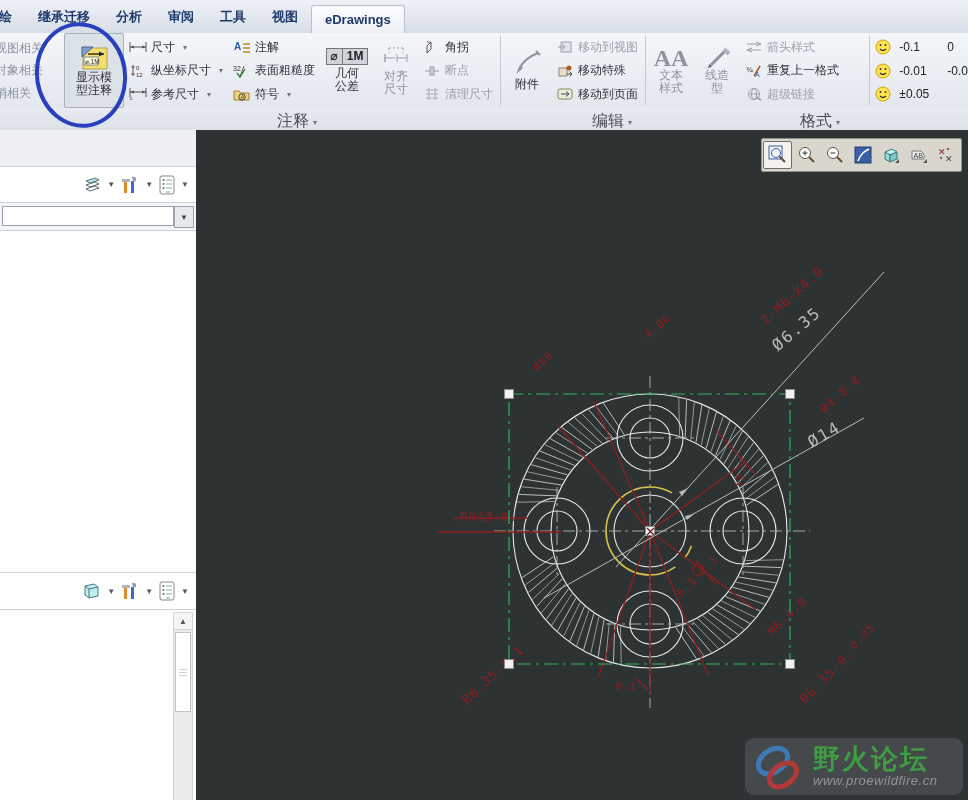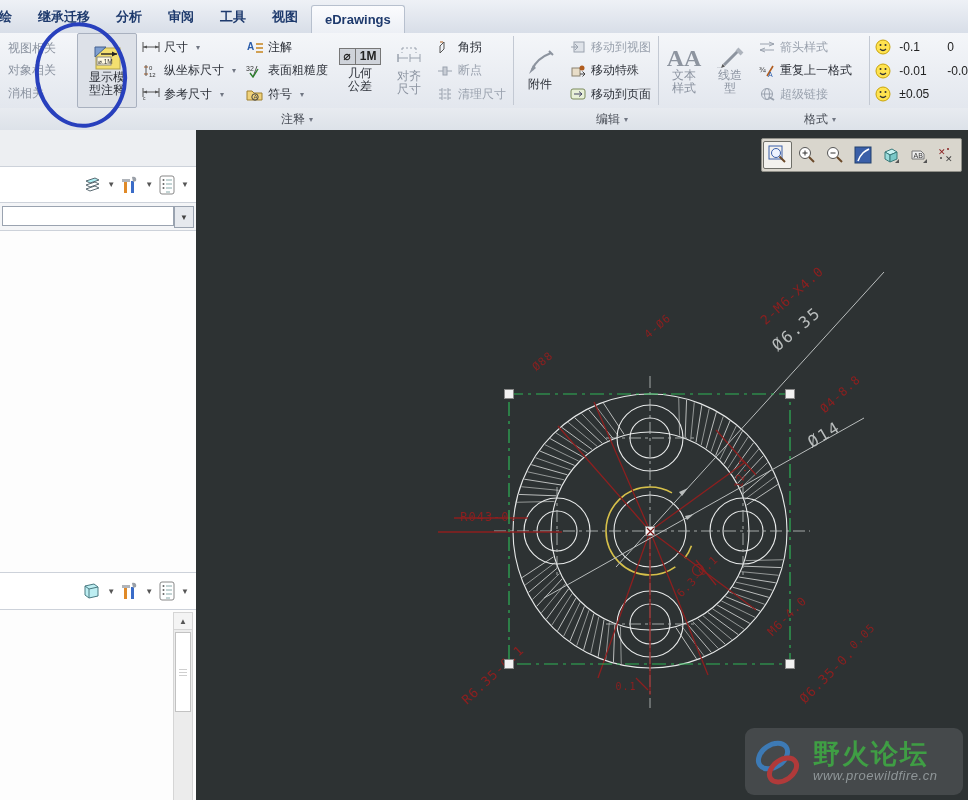--- a/index.html
+++ b/index.html
@@ -13,21 +13,21 @@
   .menutab{padding:6px 13px 7px 13px;white-space:nowrap;cursor:default;}
   .menutab.first{margin-left:-14px;}
   .menutab.active{background:linear-gradient(#fbfcfe,#eceff5);border:1px solid #b7c0ce;border-bottom:none;
                   border-radius:3px 3px 0 0;padding-bottom:6px;}
   
   .ribbonwrap{position:absolute;left:0;top:33px;width:968px;height:97px;}
   .ribbon{position:absolute;left:0;top:0;width:968px;height:75px;
           background:linear-gradient(#f4f6f9,#e3e7ee);display:flex;align-items:stretch;overflow:hidden;}
   .grouplabels{position:absolute;left:0;top:75px;width:968px;height:22px;
                background:linear-gradient(#e8ebf0,#dde2e9);border-bottom:1px solid #b4bbc7;
-               font-size:12px;color:#4a4f58;}
+               font-size:16px;color:#4a4f58;}
   .grouplabel{position:absolute;top:3px;transform:translateX(-50%);white-space:nowrap;}
   .grouplabel::after,.has-caret::after{content:"▾";font-size:8px;color:#707682;margin-left:4px;vertical-align:1px;}
   .rsep{width:1px;background:#c3c9d3;margin:3px 2px;}
   .rcol{display:flex;flex-direction:column;justify-content:space-evenly;padding:1px 3px;}
   .rbtn{display:flex;align-items:center;gap:4px;height:21px;font-size:12px;color:#2e323a;
         white-space:nowrap;padding:0 2px;cursor:default;}
   .rbtn.disabled{color:#9aa2ae;}
   .ctx{color:#8b93a0;font-size:12px;margin-left:-8px;white-space:nowrap;}
   .bigbtn{display:flex;flex-direction:column;align-items:center;justify-content:center;
           font-size:12px;line-height:13px;color:#2e323a;padding:2px 3px;cursor:default;white-space:nowrap;}
@@ -67,42 +67,42 @@
   .vs-thumb{margin:2px 1px;height:78px;background:#fff;border:1px solid #c2c2c2;position:relative;}
   .vs-thumb::after{content:"";position:absolute;left:3px;right:3px;top:36px;height:8px;
         background:repeating-linear-gradient(#cfcfcf 0 1px,transparent 1px 3px);}
   
   .canvas{position:absolute;left:196px;top:130px;width:772px;height:670px;background:#2d3233;overflow:hidden;}
   .drawing{position:absolute;left:0;top:0;}
   .minibar{position:absolute;top:8px;right:6px;height:30px;background:#d9d6cd;border:1px solid #8f8f88;
            border-radius:2px;display:flex;align-items:center;padding:1px;gap:1px;z-index:5;}
   .mbtn{width:27px;height:26px;display:flex;align-items:center;justify-content:center;border-radius:2px;}
   .mbtn.pressed{background:#f3f2ee;border:1px solid #6f6f68;}
-  .watermark{position:absolute;right:5px;bottom:5px;width:206px;height:67px;background:#45494b;
+  .watermark{position:absolute;right:5px;bottom:5px;width:206px;height:57px;background:#45494b;
              border-radius:9px;display:flex;align-items:center;padding:0 6px;gap:6px;z-index:5;}
   .wm-title{color:#3f9e44;font-size:27px;font-weight:bold;letter-spacing:2px;line-height:28px;}
   .wm-url{color:#8f9698;font-size:13px;letter-spacing:.5px;font-style:italic;}
 </style>
 </head>
 <body>
 
 <div class="menubar">
   <div class="menutab first">绘</div>
   <div class="menutab">继承迁移</div>
   <div class="menutab">分析</div>
   <div class="menutab">审阅</div>
   <div class="menutab">工具</div>
   <div class="menutab">视图</div>
   <div class="menutab active">eDrawings</div>
 </div>
 
 <div class="ribbonwrap">
  <div class="ribbon">
 
-  <div class="rcol" style="width:58px;margin-left:13px;">
+  <div class="rcol" style="width:58px;">
     <div class="ctx">视图相关</div>
     <div class="ctx">对象相关</div>
     <div class="ctx">消相关</div>
   </div>
 
   <div class="bigbtn pressed" style="width:52px;">
     <svg width="30" height="26" viewBox="0 0 30 26">
       <rect x="4" y="3" width="24" height="21" fill="#f3df6f" stroke="#b1a24a"></rect>
       <polygon points="3,2 14,2 3,12" fill="#7f9fd0" stroke="#44618f"></polygon>
       <line x1="9" y1="9" x2="25" y2="9" stroke="#222" stroke-width="1.4"></line>

